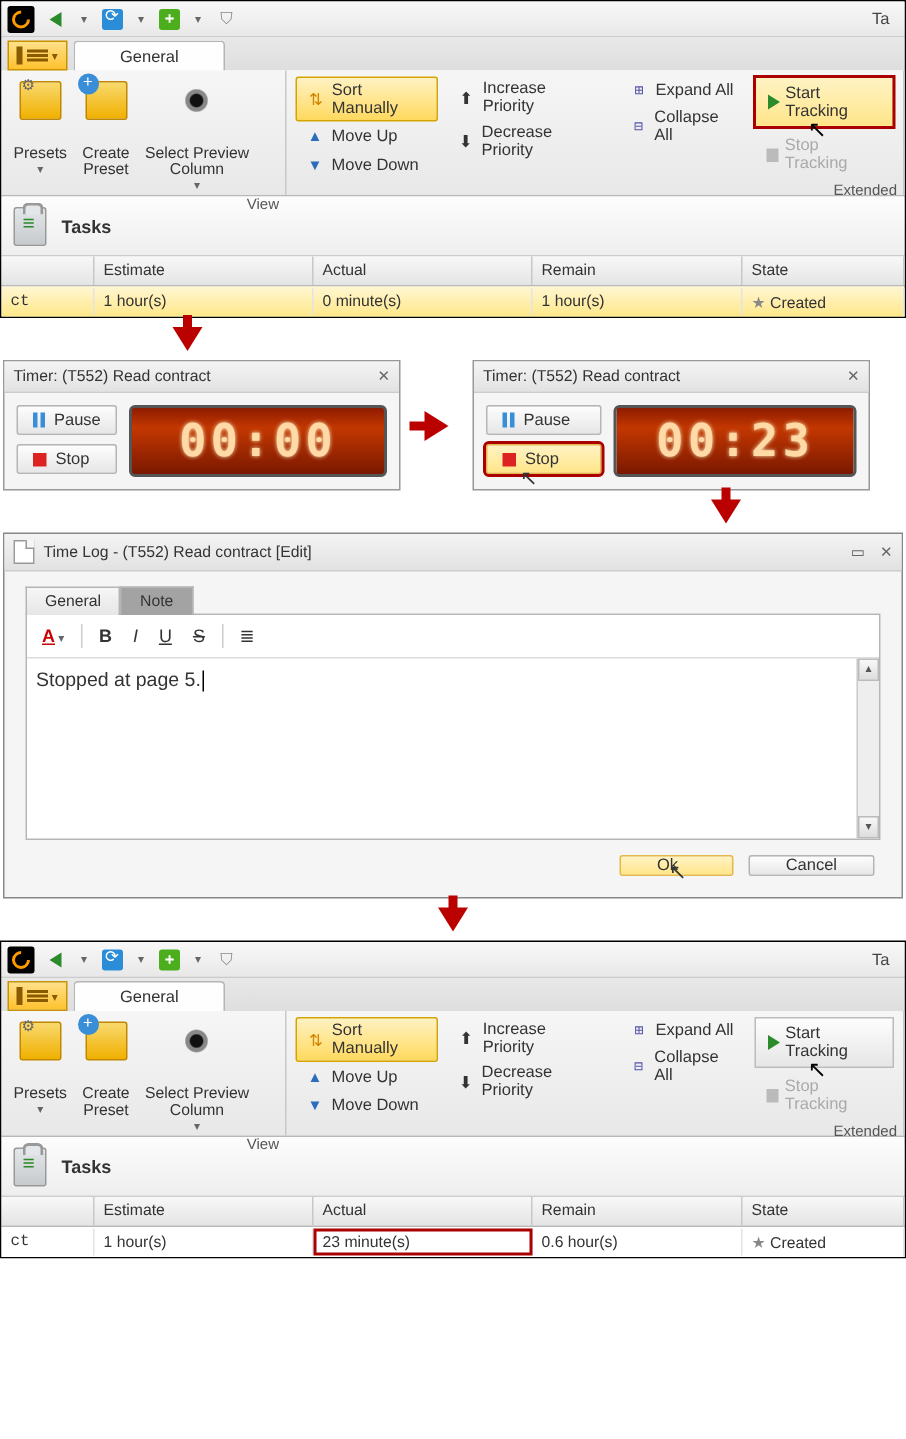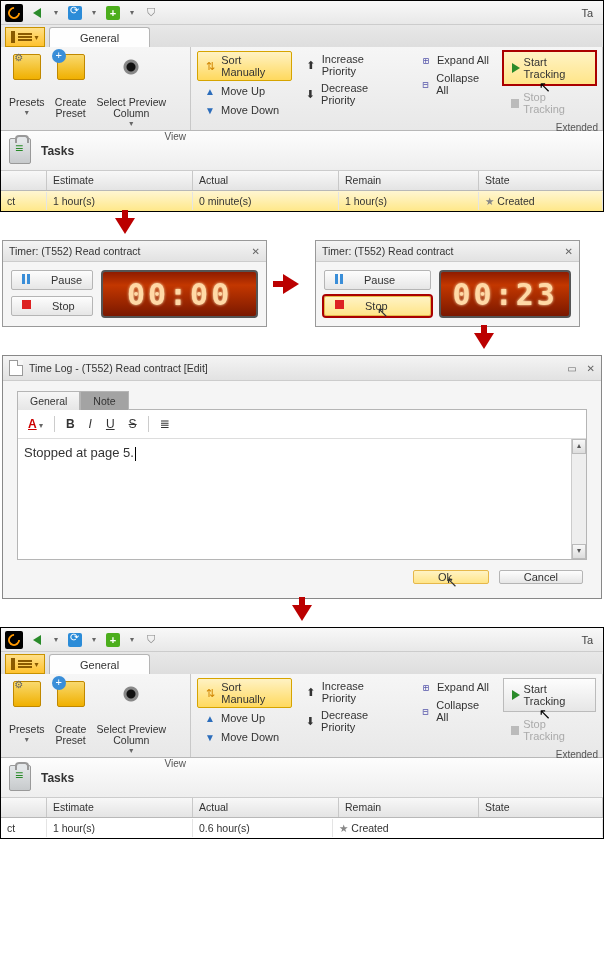--- a/index.html
+++ b/index.html
@@ -63,38 +63,38 @@
   .clip-i::before{content:"";position:absolute;top:-4px;left:5px;width:10px;height:6px;border:2px solid #999;border-bottom:none;border-radius:4px 4px 0 0;background:#e4e7e9;}
   .clip-i::after{content:"≡";position:absolute;left:5px;top:5px;color:#2a8b2a;font-size:14px;line-height:8px;}
   
   
   .table-head { display:flex; background:linear-gradient(to bottom,#f8f8f8,#e4e4e4); border-bottom:1px solid #b8b8b8; height:20px;}
   .th { border-right:1px solid #c8c8c8; padding:3px 6px; font-size:10.5px;}
   .table-row { display:flex; height:20px; background:#fff;align-items:center;}
   .table-row.sel { background:linear-gradient(to bottom,#fff6d2,#ffe889);}
   .td { border-right:1px solid #e4e4e4;padding:3px 6px;font-size:10.5px;}
   .td.framed { outline:2px solid #a00; outline-offset:-2px;}
-  .col-a{width:46px;} .col-b{width:146px;} .col-c{width:146px;} .col-d{width:140px;} .col-e{flex:1;}
+  .col-a{width:62px;font-family:Liberation Mono, monospace;} .col-b{width:146px;} .col-c{width:146px;} .col-d{width:140px;} .col-e{flex:1;}
   .star{color:#888;}
   
   
   .step-arrow { display:flex;justify-content:center;padding:6px 0;}
   .big-arrow-v { width:0;height:0;border-left:10px solid transparent;border-right:10px solid transparent;border-top:16px solid #b00;position:relative;}
   .big-arrow-v::before{content:"";position:absolute;top:-24px;left:-3px;width:6px;height:10px;background:#b00;}
   .big-arrow-h { width:0;height:0;border-top:10px solid transparent;border-bottom:10px solid transparent;border-left:16px solid #b00;position:relative;}
   .big-arrow-h::before{content:"";position:absolute;top:-3px;left:-26px;width:12px;height:6px;background:#b00;}
   
   
   .timers-row { display:flex; align-items:center; gap:16px; padding: 0 2px;}
   .timer-win { border:1px solid #999; background:#f5f5f5; width:265px;}
   .timer-title { background:linear-gradient(to bottom,#f4f4f4,#e2e2e2);padding:4px 6px;font-size:10.5px;display:flex;align-items:center;border-bottom:1px solid #ccc;}
   .timer-close{margin-left:auto;font-size:10px;color:#666;}
   .timer-body { display:flex; gap:8px; padding:8px;}
   .timer-btns{display:flex;flex-direction:column;gap:6px;}
-  .tbtn{display:flex;align-items:flex-start;gap:21px;padding:3px 10px;border:1px solid #b5b5b5;background:linear-gradient(to bottom,#fdfdfd,#e6e6e6);font-size:11px;border-radius:2px;}
+  .tbtn{display:flex;align-items:center;gap:6px;padding:3px 10px;border:1px solid #b5b5b5;background:linear-gradient(to bottom,#fdfdfd,#e6e6e6);font-size:11px;border-radius:2px;}
   .tbtn.framed{outline:2px solid #a00;background:linear-gradient(to bottom,#fff3c4,#ffe589);border-color:#e6b84a;}
   .pause-i{display:flex;gap:2px;} .pause-i span{width:3px;height:10px;background:#3a8ed8;}
   .stop-i{width:9px;height:9px;background:#d22;}
   .lcd{flex:1;height:48px;background:linear-gradient(to bottom,#8e1c00,#c33700 30%,#7a1800);border:2px solid #555;border-radius:4px;display:flex;align-items:center;justify-content:center;color:#ffd9a6;font-family:monospace;font-size:30px;letter-spacing:3px;font-weight:bold;text-shadow:0 0 3px #fff0c0;}
   .cursor-stop{position:relative;left:-32px;top:12px;font-size:14px;line-height:0;}
   
   
   .dlg { border:1px solid #888; margin:0 2px; background:#f5f5f5;}
   .dlg-title { background:linear-gradient(to bottom,#f4f4f4,#e2e2e2);padding:4px 6px;font-size:10.5px;display:flex;align-items:center;gap:6px;border-bottom:1px solid #ccc;}
   .dlg-title .rbtns{margin-left:auto;display:flex;gap:10px;font-size:10px;color:#666;}
@@ -486,16 +486,17 @@
   <div class="table-head">
     <div class="th col-a"></div>
     <div class="th col-b">Estimate</div>
     <div class="th col-c">Actual</div>
     <div class="th col-d">Remain</div>
     <div class="th col-e">State</div>
   </div>
   <div class="table-row">
     <div class="td col-a">ct</div>
     <div class="td col-b">1 hour(s)</div>
+    <div class="td col-c framed">23 minute(s)</div>
     <div class="td col-d">0.6 hour(s)</div>
     <div class="td col-e"><span class="star">★</span> <span>Created</span></div>
   </div>
 </div>
 
 </body></html>

